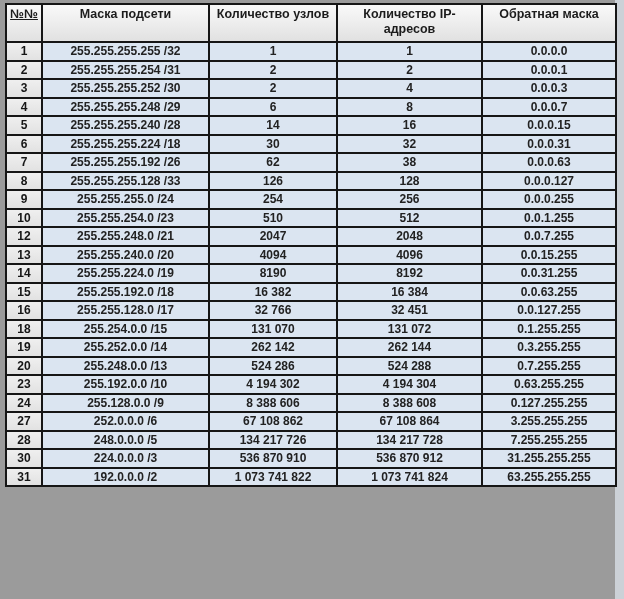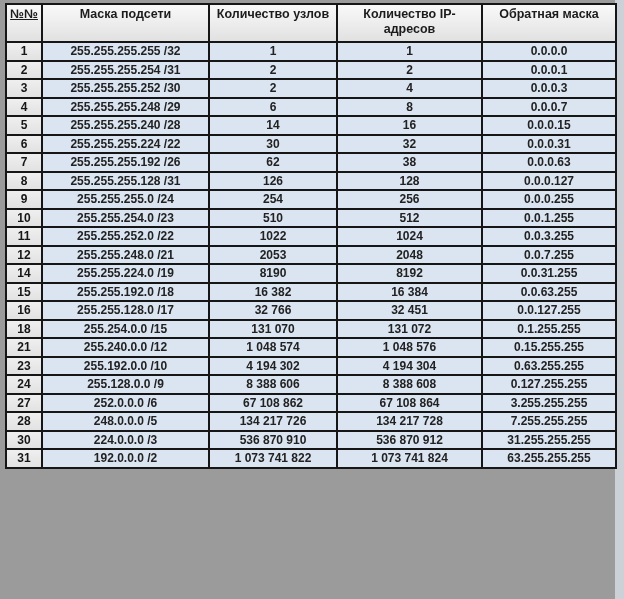--- a/index.html
+++ b/index.html
@@ -116,37 +116,37 @@
     <tr class="data-row">
       <td class="num">5</td>
       <td>255.255.255.240 /28</td>
       <td>14</td>
       <td>16</td>
       <td>0.0.0.15</td>
     </tr>
 
     <tr class="data-row">
       <td class="num">6</td>
-      <td>255.255.255.224 /22</td>
+      <td>255.255.255.224 /18</td>
       <td>30</td>
       <td>32</td>
       <td>0.0.0.31</td>
     </tr>
 
     <tr class="data-row">
       <td class="num">7</td>
       <td>255.255.255.192 /26</td>
       <td>62</td>
       <td>38</td>
       <td>0.0.0.63</td>
     </tr>
 
     <tr class="data-row">
       <td class="num">8</td>
-      <td>255.255.255.128 /31</td>
+      <td>255.255.255.128 /33</td>
       <td>126</td>
       <td>128</td>
       <td>0.0.0.127</td>
     </tr>
 
     <tr class="data-row">
       <td class="num">9</td>
       <td>255.255.255.0 /24</td>
       <td>254</td>
       <td>256</td>
@@ -154,36 +154,36 @@
     </tr>
 
     <tr class="data-row">
       <td class="num">10</td>
       <td>255.255.254.0 /23</td>
       <td>510</td>
       <td>512</td>
       <td>0.0.1.255</td>
     </tr>
 
-    <tr class="data-row">
-      <td class="num">11</td>
-      <td>255.255.252.0 /22</td>
-      <td>1022</td>
-      <td>1024</td>
-      <td>0.0.3.255</td>
-    </tr>
 
     <tr class="data-row">
       <td class="num">12</td>
       <td>255.255.248.0 /21</td>
-      <td>2053</td>
+      <td>2047</td>
       <td>2048</td>
       <td>0.0.7.255</td>
     </tr>
 
+    <tr class="data-row">
+      <td class="num">13</td>
+      <td>255.255.240.0 /20</td>
+      <td>4094</td>
+      <td>4096</td>
+      <td>0.0.15.255</td>
+    </tr>
 
     <tr class="data-row">
       <td class="num">14</td>
       <td>255.255.224.0 /19</td>
       <td>8190</td>
       <td>8192</td>
       <td>0.0.31.255</td>
     </tr>
 
     <tr class="data-row">
@@ -204,29 +204,36 @@
 
 
     <tr class="data-row">
       <td class="num">18</td>
       <td>255.254.0.0 /15</td>
       <td>131 070</td>
       <td>131 072</td>
       <td>0.1.255.255</td>
     </tr>
 
-
-
-    <tr class="data-row">
-      <td class="num">21</td>
-      <td>255.240.0.0 /12</td>
-      <td>1 048 574</td>
-      <td>1 048 576</td>
-      <td>0.15.255.255</td>
-    </tr>
+    <tr class="data-row">
+      <td class="num">19</td>
+      <td>255.252.0.0 /14</td>
+      <td>262 142</td>
+      <td>262 144</td>
+      <td>0.3.255.255</td>
+    </tr>
+
+    <tr class="data-row">
+      <td class="num">20</td>
+      <td>255.248.0.0 /13</td>
+      <td>524 286</td>
+      <td>524 288</td>
+      <td>0.7.255.255</td>
+    </tr>
+
 
 
     <tr class="data-row">
       <td class="num">23</td>
       <td>255.192.0.0 /10</td>
       <td>4 194 302</td>
       <td>4 194 304</td>
       <td>0.63.255.255</td>
     </tr>
 

